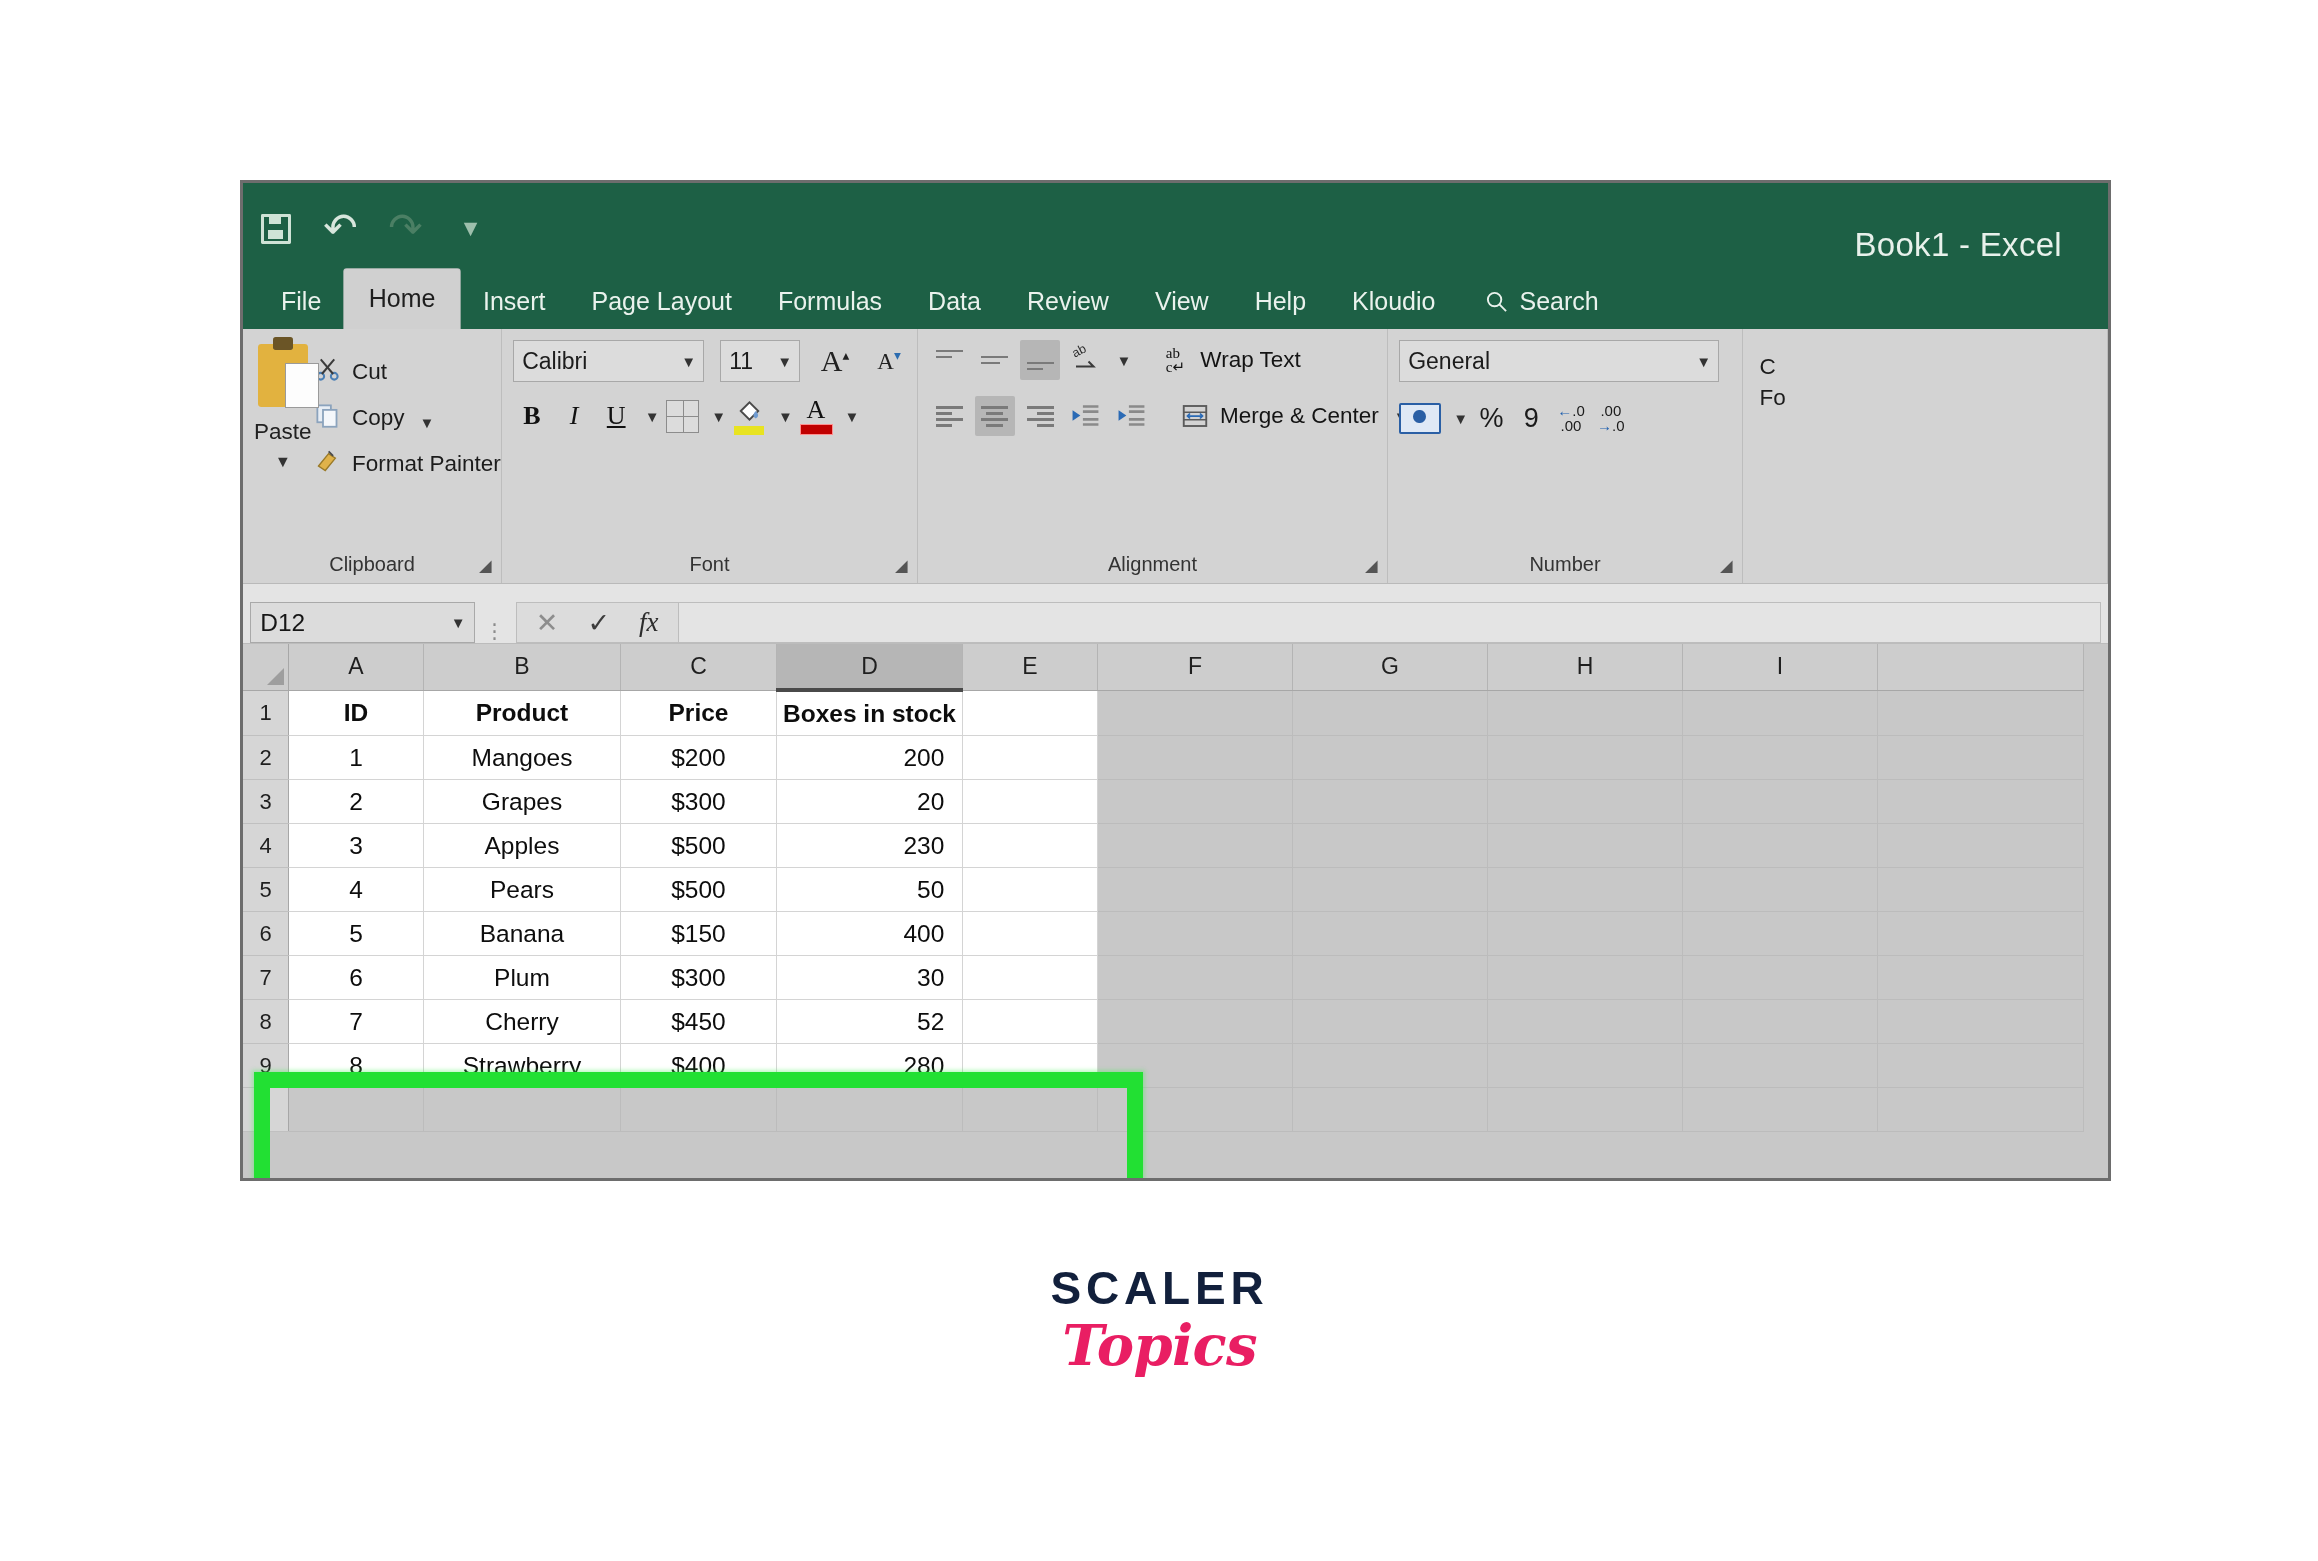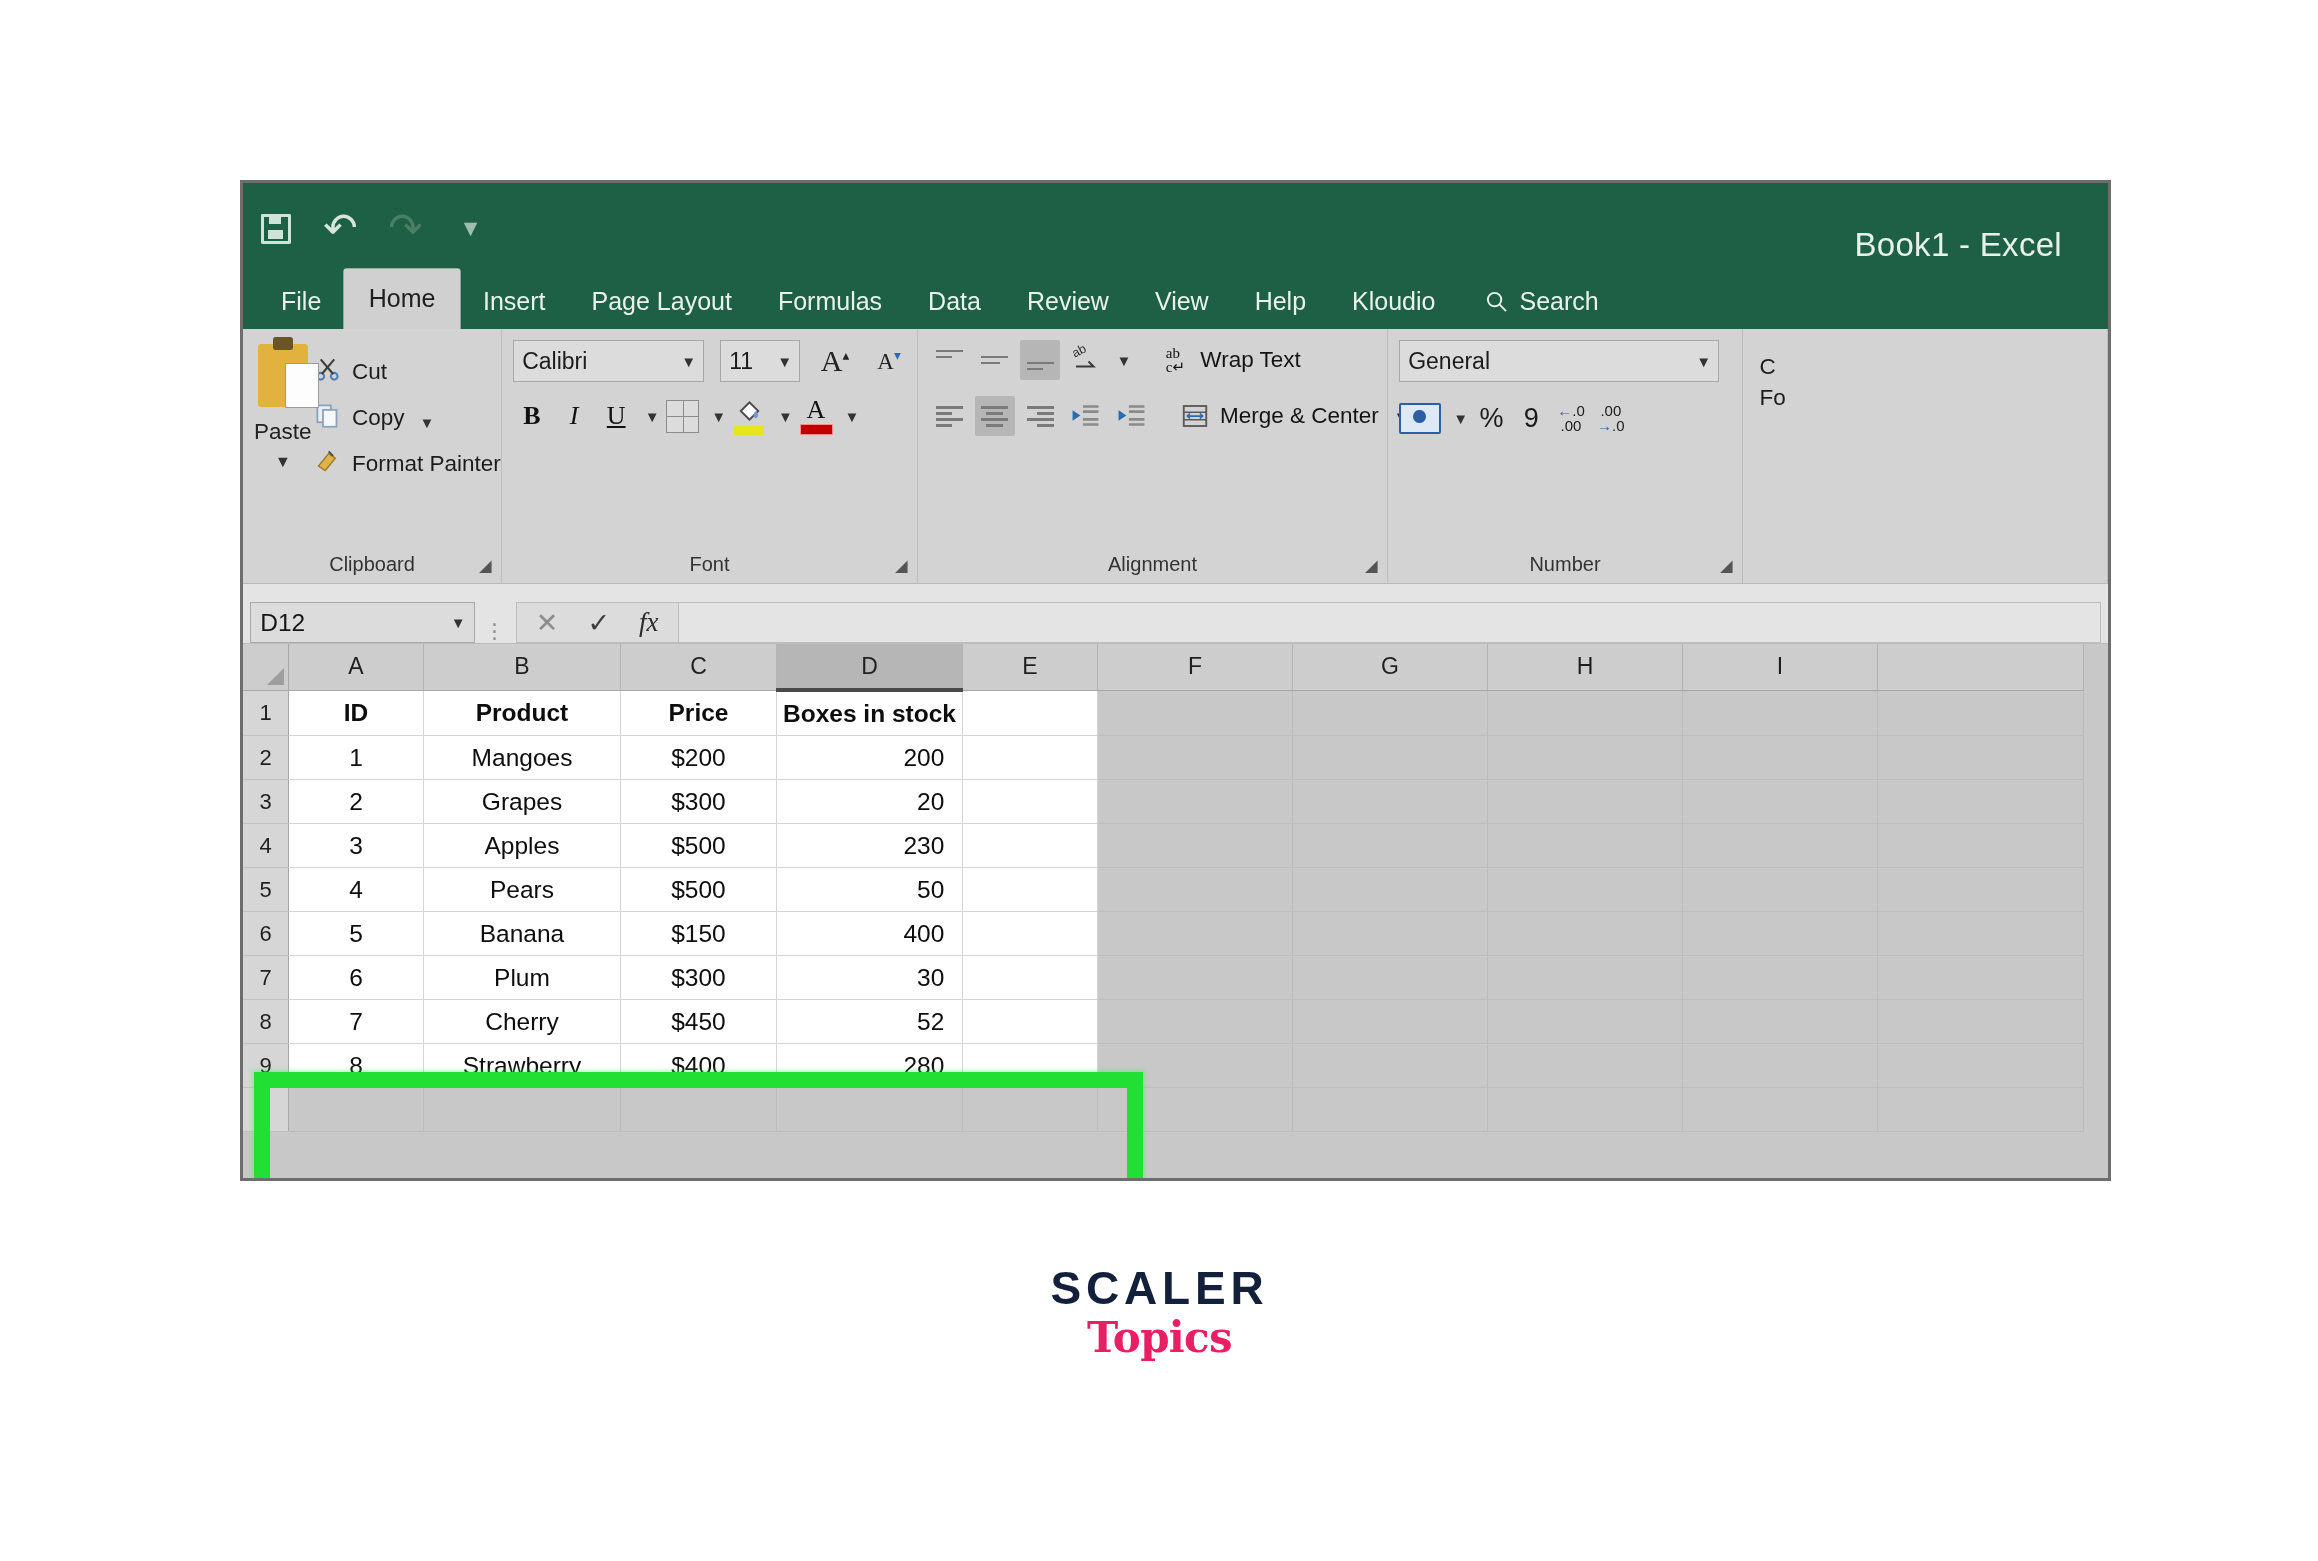--- a/index.html
+++ b/index.html
@@ -430,23 +430,24 @@
   .logo-scaler {
     font-size: 46px;
     font-weight: bold;
     letter-spacing: 4.8px;
     color: #12203c;
     font-family: "Liberation Sans", sans-serif;
     line-height: 1;
   }
   .logo-topics {
     margin-top: 5.5px;
-    font-size: 42px;
+    font-size: 56px;
     color: #e91e63;
     font-family: "DejaVu Serif", serif;
+    font-style: italic;
     font-weight: bold;
     line-height: 1;
     letter-spacing: -0.7px;
   }
 </style>
 </head>
 <body>
 
 <div id="excel-window">
 

